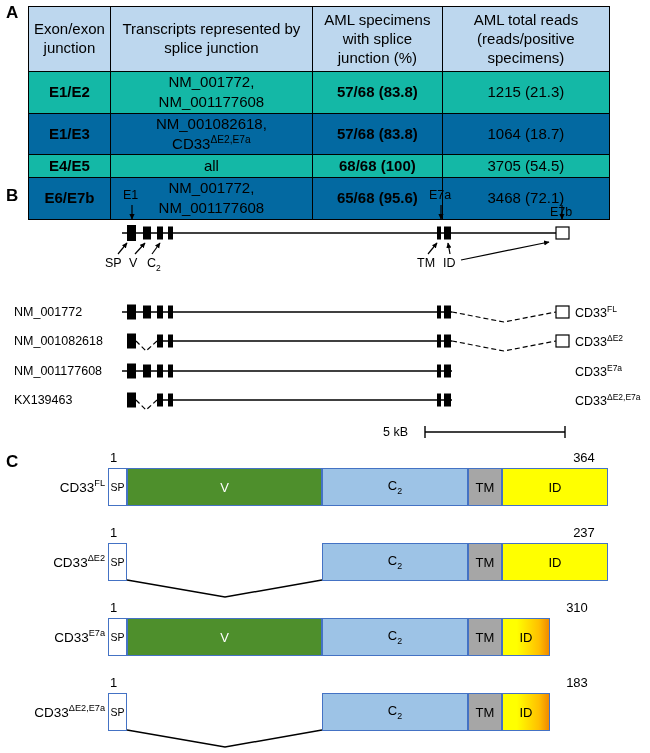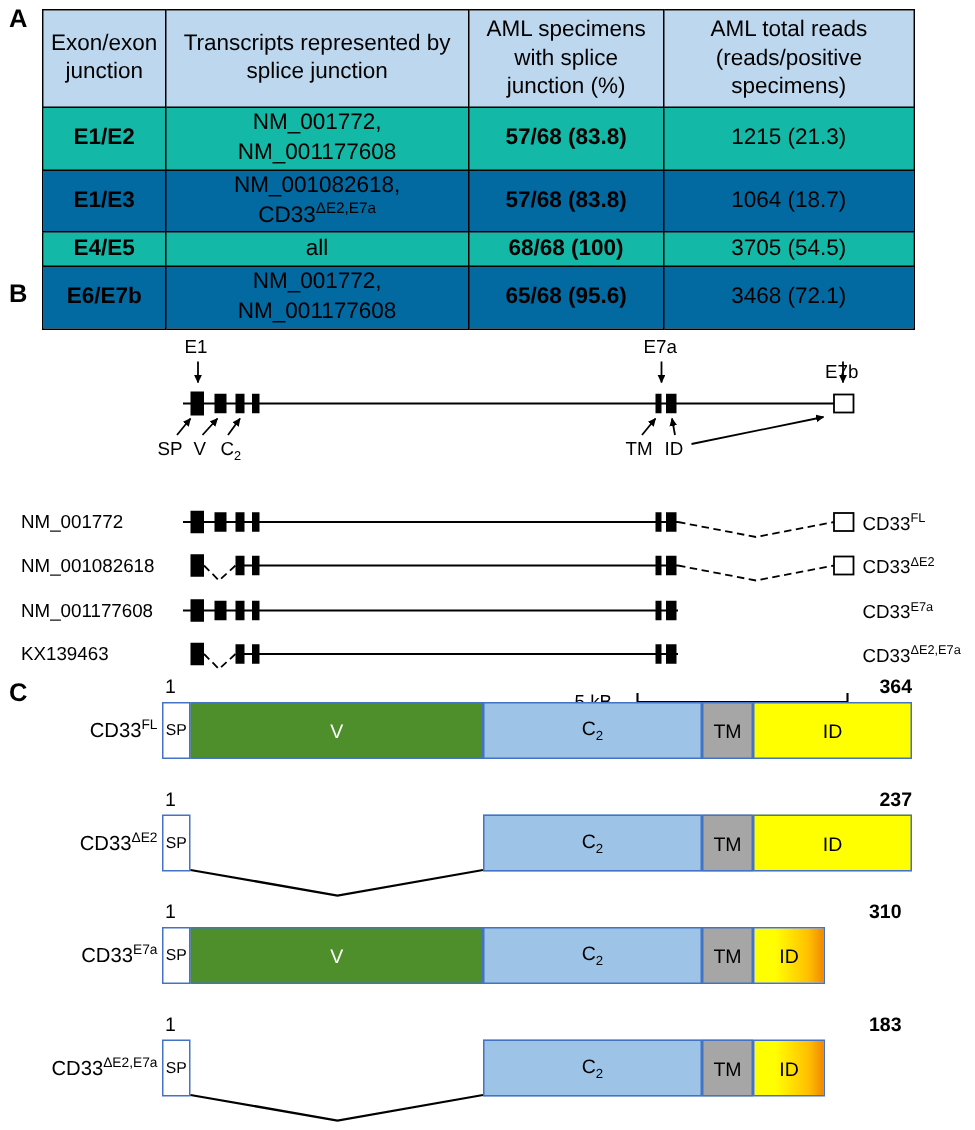--- a/index.html
+++ b/index.html
@@ -15,29 +15,29 @@
   table.junction-table { position:absolute; left:28px; top:6px; border-collapse:collapse; font-size:15px; table-layout:fixed;border-radius:17px; }
   .junction-table th, .junction-table td { border:1px solid #000; text-align:center; vertical-align:middle; line-height:1.25; }
   .junction-table th { background:#BDD7EE; font-weight:normal; padding:4px 5px; height:38px; }
   .junction-table td { padding:1px 4px; height:17px; background:#14b8a6; }
   .junction-table tr.gray td { background:#0369a1; }
   .junction-table td.b { font-weight:bold; }
   sup { font-size:0.68em; }
   sub { font-size:0.68em; }
 
   
-  .panel-b { position:absolute; left:0; top:185px; width:650px; height:265px;margin-top:36px; }
+  .panel-b { position:absolute; left:0; top:185px; width:650px; height:265px; }
   .panel-b svg { position:absolute; left:0; top:0; }
   .blabel { position:absolute; font-size:12.5px; white-space:nowrap; }
 
   
   .panel-c { position:absolute; left:0; top:450px; width:650px; height:303px; }
   .panel-c svg { position:absolute; left:0; top:0; pointer-events:none; }
   .pc-num { position:absolute; font-size:13px; white-space:nowrap; }
-  .pc-num.right { width:48px; text-align:right;font-weight:bold; }
+  .pc-num.right { width:48px; text-align:center; }
   .pc-name { position:absolute; left:14px; width:91px; text-align:right; font-size:13.5px; white-space:nowrap; }
   .bar { position:absolute; left:108px; width:500px; height:38px; }
   .seg { position:absolute; top:0; height:38px; border:1px solid #4472C4; display:flex; align-items:center; justify-content:center; font-size:13px; }
   .seg.sp  { left:0;     width:19px;  background:#ffffff; font-size:10.5px; }
   .seg.v   { left:19px;  width:195px; background:#4E8F2C; color:#fff; }
   .seg.c2  { left:214px; width:146px; background:#9DC3E6; }
   .seg.tm  { left:360px; width:34px;  background:#A6A6A6; }
   .seg.id  { left:394px; width:106px; background:#FFFF00; }
   .seg.idg { left:394px; width:48px;  background:linear-gradient(90deg,#FFFF00 30%,#FFC000 78%,#F08A00 100%); }
 </style>

